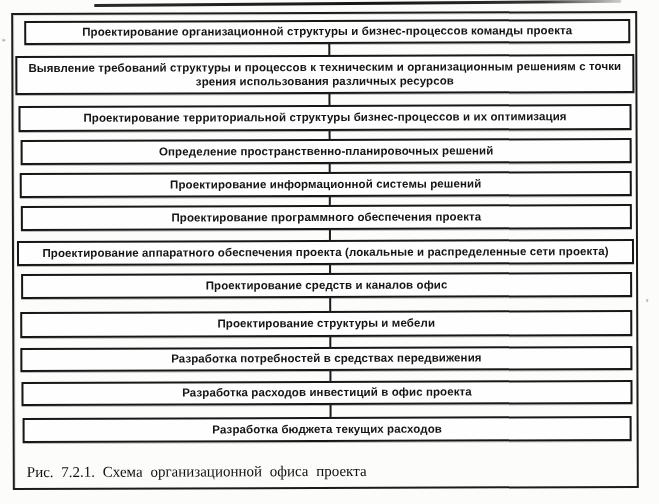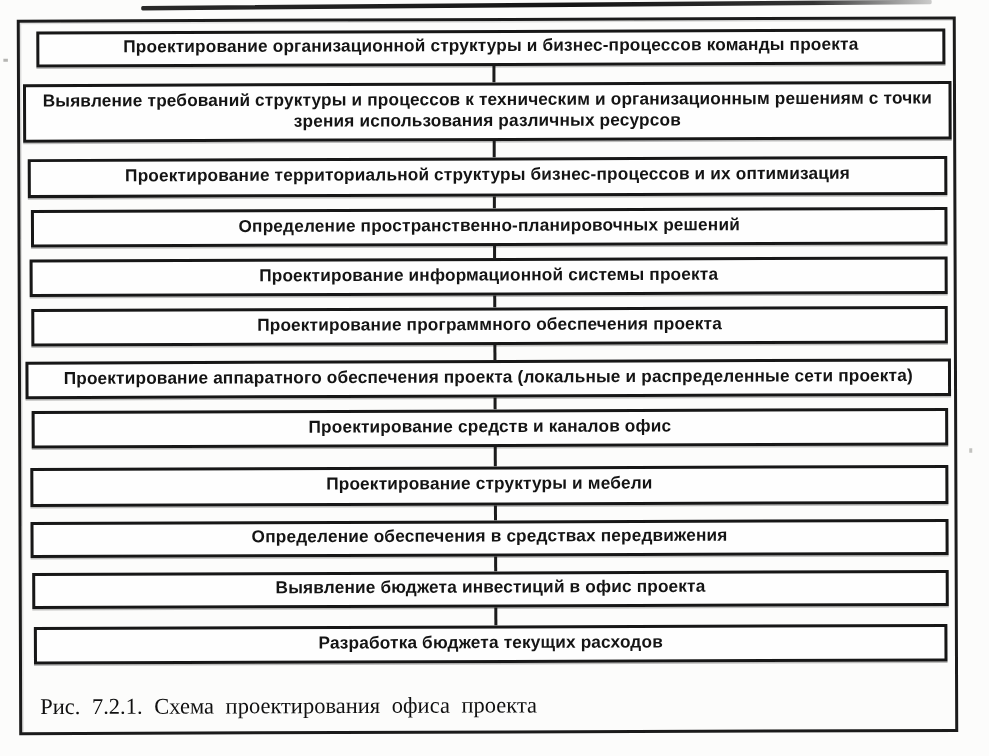--- a/index.html
+++ b/index.html
@@ -94,49 +94,49 @@
       <div class="connector" style="top: 94px; height: 11px;"></div>
       <div class="pbox" style="top: 105px; height: 26px; left: 19px; width: 613px;">
     <span class="pbox-label">Проектирование территориальной структуры бизнес-процессов и их оптимизация</span>
   </div>
       <div class="connector" style="top: 131px; height: 8px;"></div>
       <div class="pbox" style="top: 139px; height: 25px; left: 21px; width: 611px;">
     <span class="pbox-label">Определение пространственно-планировочных решений</span>
   </div>
       <div class="connector" style="top: 164px; height: 8px;"></div>
       <div class="pbox" style="top: 172px; height: 25px; left: 20px; width: 612px;">
-    <span class="pbox-label">Проектирование информационной системы проекта</span>
+    <span class="pbox-label">Проектирование информационной системы решений</span>
   </div>
       <div class="connector" style="top: 197px; height: 8px;"></div>
       <div class="pbox" style="top: 205px; height: 25px; left: 21px; width: 611px;">
     <span class="pbox-label">Проектирование программного обеспечения проекта</span>
   </div>
       <div class="connector" style="top: 230px; height: 10px;"></div>
       <div class="pbox" style="top: 240px; height: 25px; left: 17px; width: 617px;">
     <span class="pbox-label">Проектирование аппаратного обеспечения проекта (локальные и распределенные сети проекта)</span>
   </div>
       <div class="connector" style="top: 265px; height: 8px;"></div>
       <div class="pbox" style="top: 273px; height: 25px; left: 21px; width: 611px;">
     <span class="pbox-label">Проектирование средств и каналов офис</span>
   </div>
       <div class="connector" style="top: 298px; height: 13px;"></div>
       <div class="pbox" style="top: 311px; height: 26px; left: 20px; width: 612px;">
     <span class="pbox-label">Проектирование структуры и мебели</span>
   </div>
       <div class="connector" style="top: 337px; height: 10px;"></div>
       <div class="pbox" style="top: 347px; height: 24px; left: 20px; width: 612px;">
-    <span class="pbox-label">Определение обеспечения в средствах передвижения</span>
+    <span class="pbox-label">Разработка потребностей в средствах передвижения</span>
   </div>
       <div class="connector" style="top: 371px; height: 10px;"></div>
       <div class="pbox" style="top: 381px; height: 24px; left: 21px; width: 611px;">
-    <span class="pbox-label">Выявление бюджета инвестиций в офис проекта</span>
+    <span class="pbox-label">Разработка расходов инвестиций в офис проекта</span>
   </div>
       <div class="connector" style="top: 405px; height: 12px;"></div>
       <div class="pbox" style="top: 417px; height: 25px; left: 22px; width: 609px;">
     <span class="pbox-label">Разработка бюджета текущих расходов</span>
   </div>
     </div>
 
   <div class="caption">
     <span>Рис. 7.2.1.</span>
-    <span>Схема проектирования офиса проекта</span>
+    <span>Схема организационной офиса проекта</span>
   </div>
 </div>
 
 </body></html>

